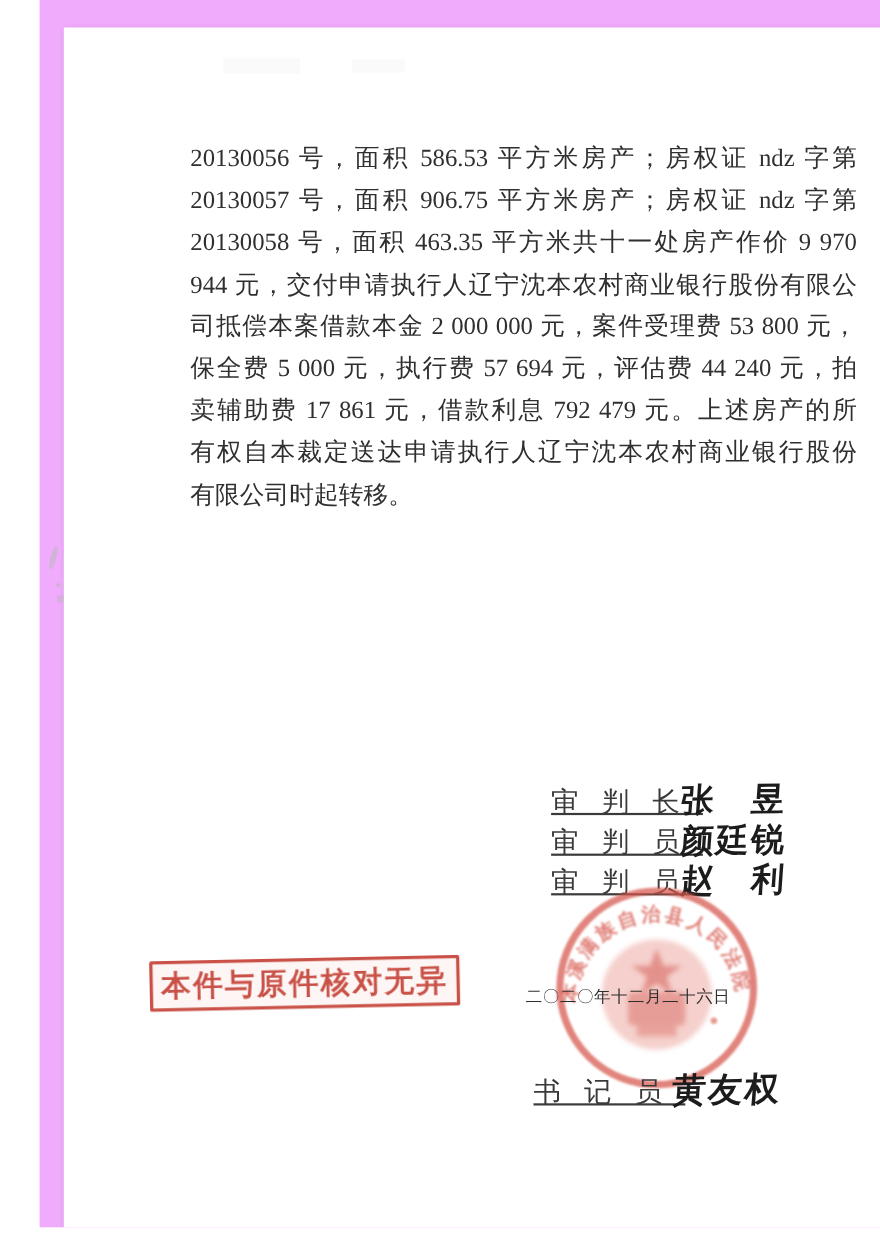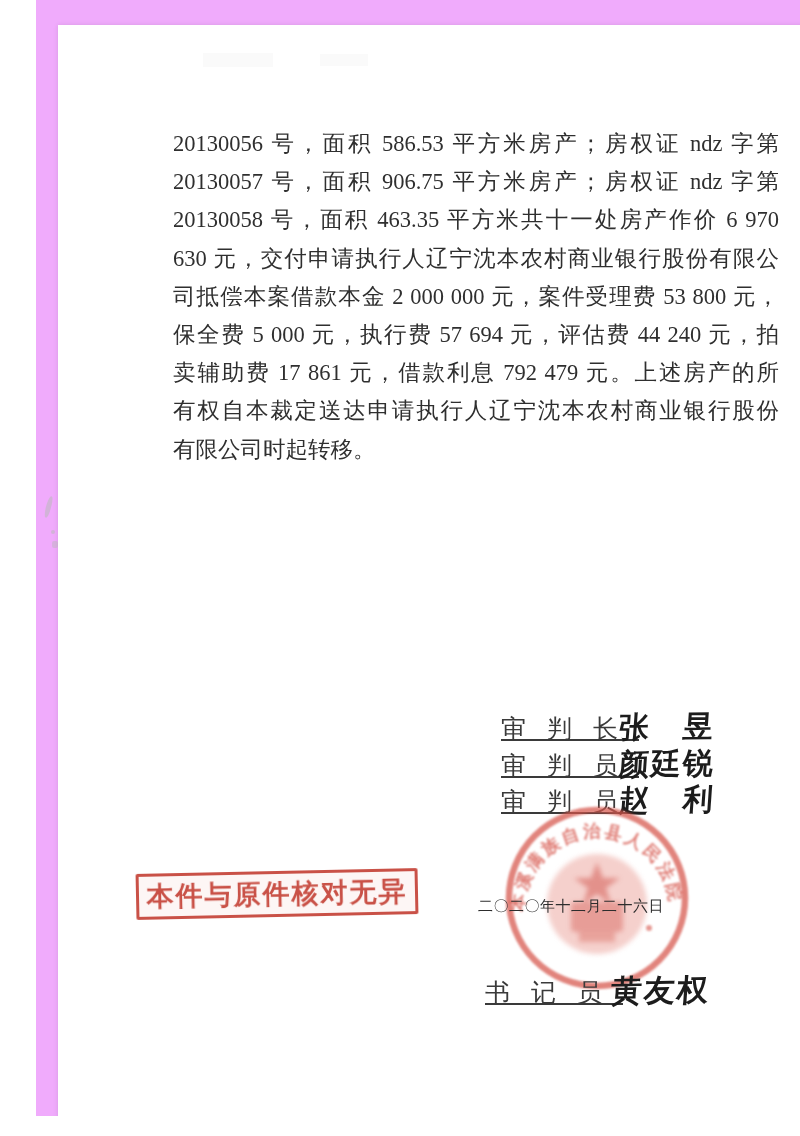--- a/index.html
+++ b/index.html
@@ -81,22 +81,22 @@
 
 <div class="stage">
   <div class="paper">
 
     <div class="patch p1"></div>
     <div class="patch p2"></div>
 
     <div class="body-text">
       <div class="bl">20130056 号，面积 586.53 平方米房产；房权证 ndz 字第</div>
       <div class="bl">20130057 号，面积 906.75 平方米房产；房权证 ndz 字第</div>
-      <div class="bl">20130058 号，面积 463.35 平方米共十一处房产作价 6 970</div>
-      <div class="bl">630 元，交付申请执行人辽宁沈本农村商业银行股份有限公</div>
+      <div class="bl">20130058 号，面积 463.35 平方米共十一处房产作价 9 970</div>
+      <div class="bl">944 元，交付申请执行人辽宁沈本农村商业银行股份有限公</div>
       <div class="bl">司抵偿本案借款本金 2 000 000 元，案件受理费 53 800 元，</div>
       <div class="bl">保全费 5 000 元，执行费 57 694 元，评估费 44 240 元，拍</div>
       <div class="bl">卖辅助费 17 861 元，借款利息 792 479 元。上述房产的所</div>
       <div class="bl">有权自本裁定送达申请执行人辽宁沈本农村商业银行股份</div>
       <div class="bl no-just">有限公司时起转移。</div>
     </div>
 
     <div class="sig-row" style="top:682px;">
       <span class="sig-title">审判长</span><span class="sig-name">张　昱</span>
     </div>

